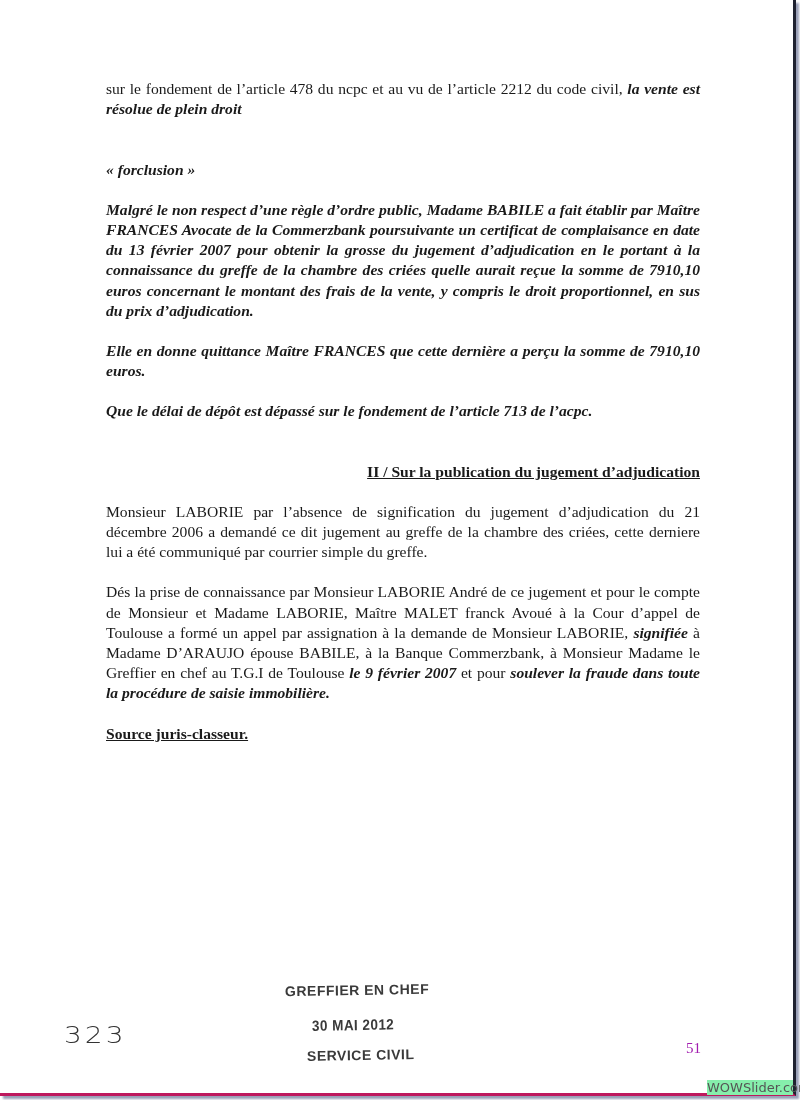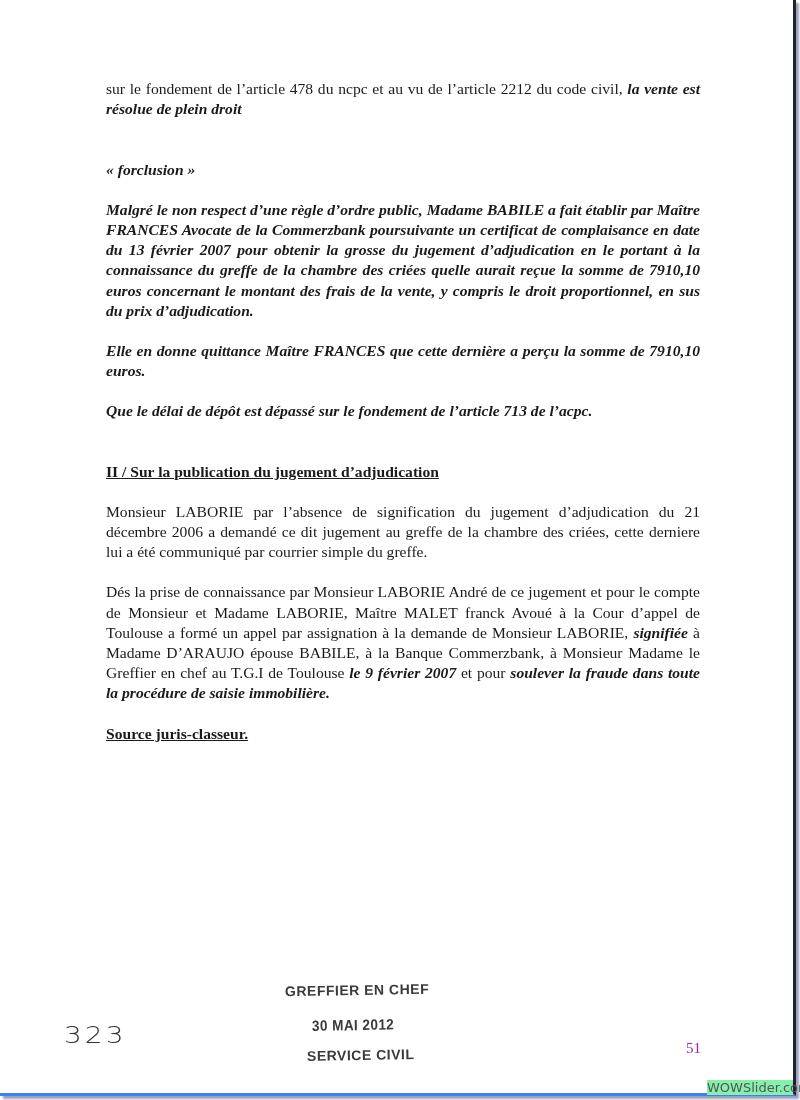--- a/index.html
+++ b/index.html
@@ -6,32 +6,32 @@
   body {
     width: 800px; height: 1100px; position: relative; overflow: hidden;
     background: #ffffff;
     font-family: "Liberation Serif", "DejaVu Serif", serif;
     color: #1a1a1a;
   }
   .page {
     position: absolute; left: 0; top: 0; width: 793px; height: 1093px;
     background: #ffffff;
     border-right: 3px solid #1f2230;
-    border-bottom: 3px solid #3b82f6;
+    border-bottom: 3px solid #be185d;
     box-shadow: 3px 3px 2px #9aa0b8;
   }
   .content {
     position: absolute; left: 106px; top: 79px; width: 594px;
     font-size: 15.6px; line-height: 20.2px;
   }
   p { margin: 0 0 20px 0; text-align: justify; }
   .bi { font-weight: bold; font-style: italic; }
   .bu { font-weight: bold; text-decoration: underline; }
   .heading {
-    text-align: left; font-weight: bold; text-decoration: underline;
+    text-align: right; font-weight: bold; text-decoration: underline;
     margin-top: 40px; margin-bottom: 20px;
   }
   .source { font-weight: bold; text-decoration: underline; margin-bottom: 0; }
   .stamp {
     position: absolute; font-family: "Liberation Sans", "DejaVu Sans", sans-serif;
     color: #3a3a3a; font-weight: bold; letter-spacing: 0.5px;
   }
   .stamp-title { left: 285px; top: 982px; font-size: 14px; transform: rotate(-1deg); }
   .stamp-date { left: 312px; top: 1017px; font-size: 15px; transform: scaleX(0.9) rotate(-1deg); transform-origin: left; }
   .stamp-service { left: 307px; top: 1047px; font-size: 14px; transform: rotate(-1deg); }

